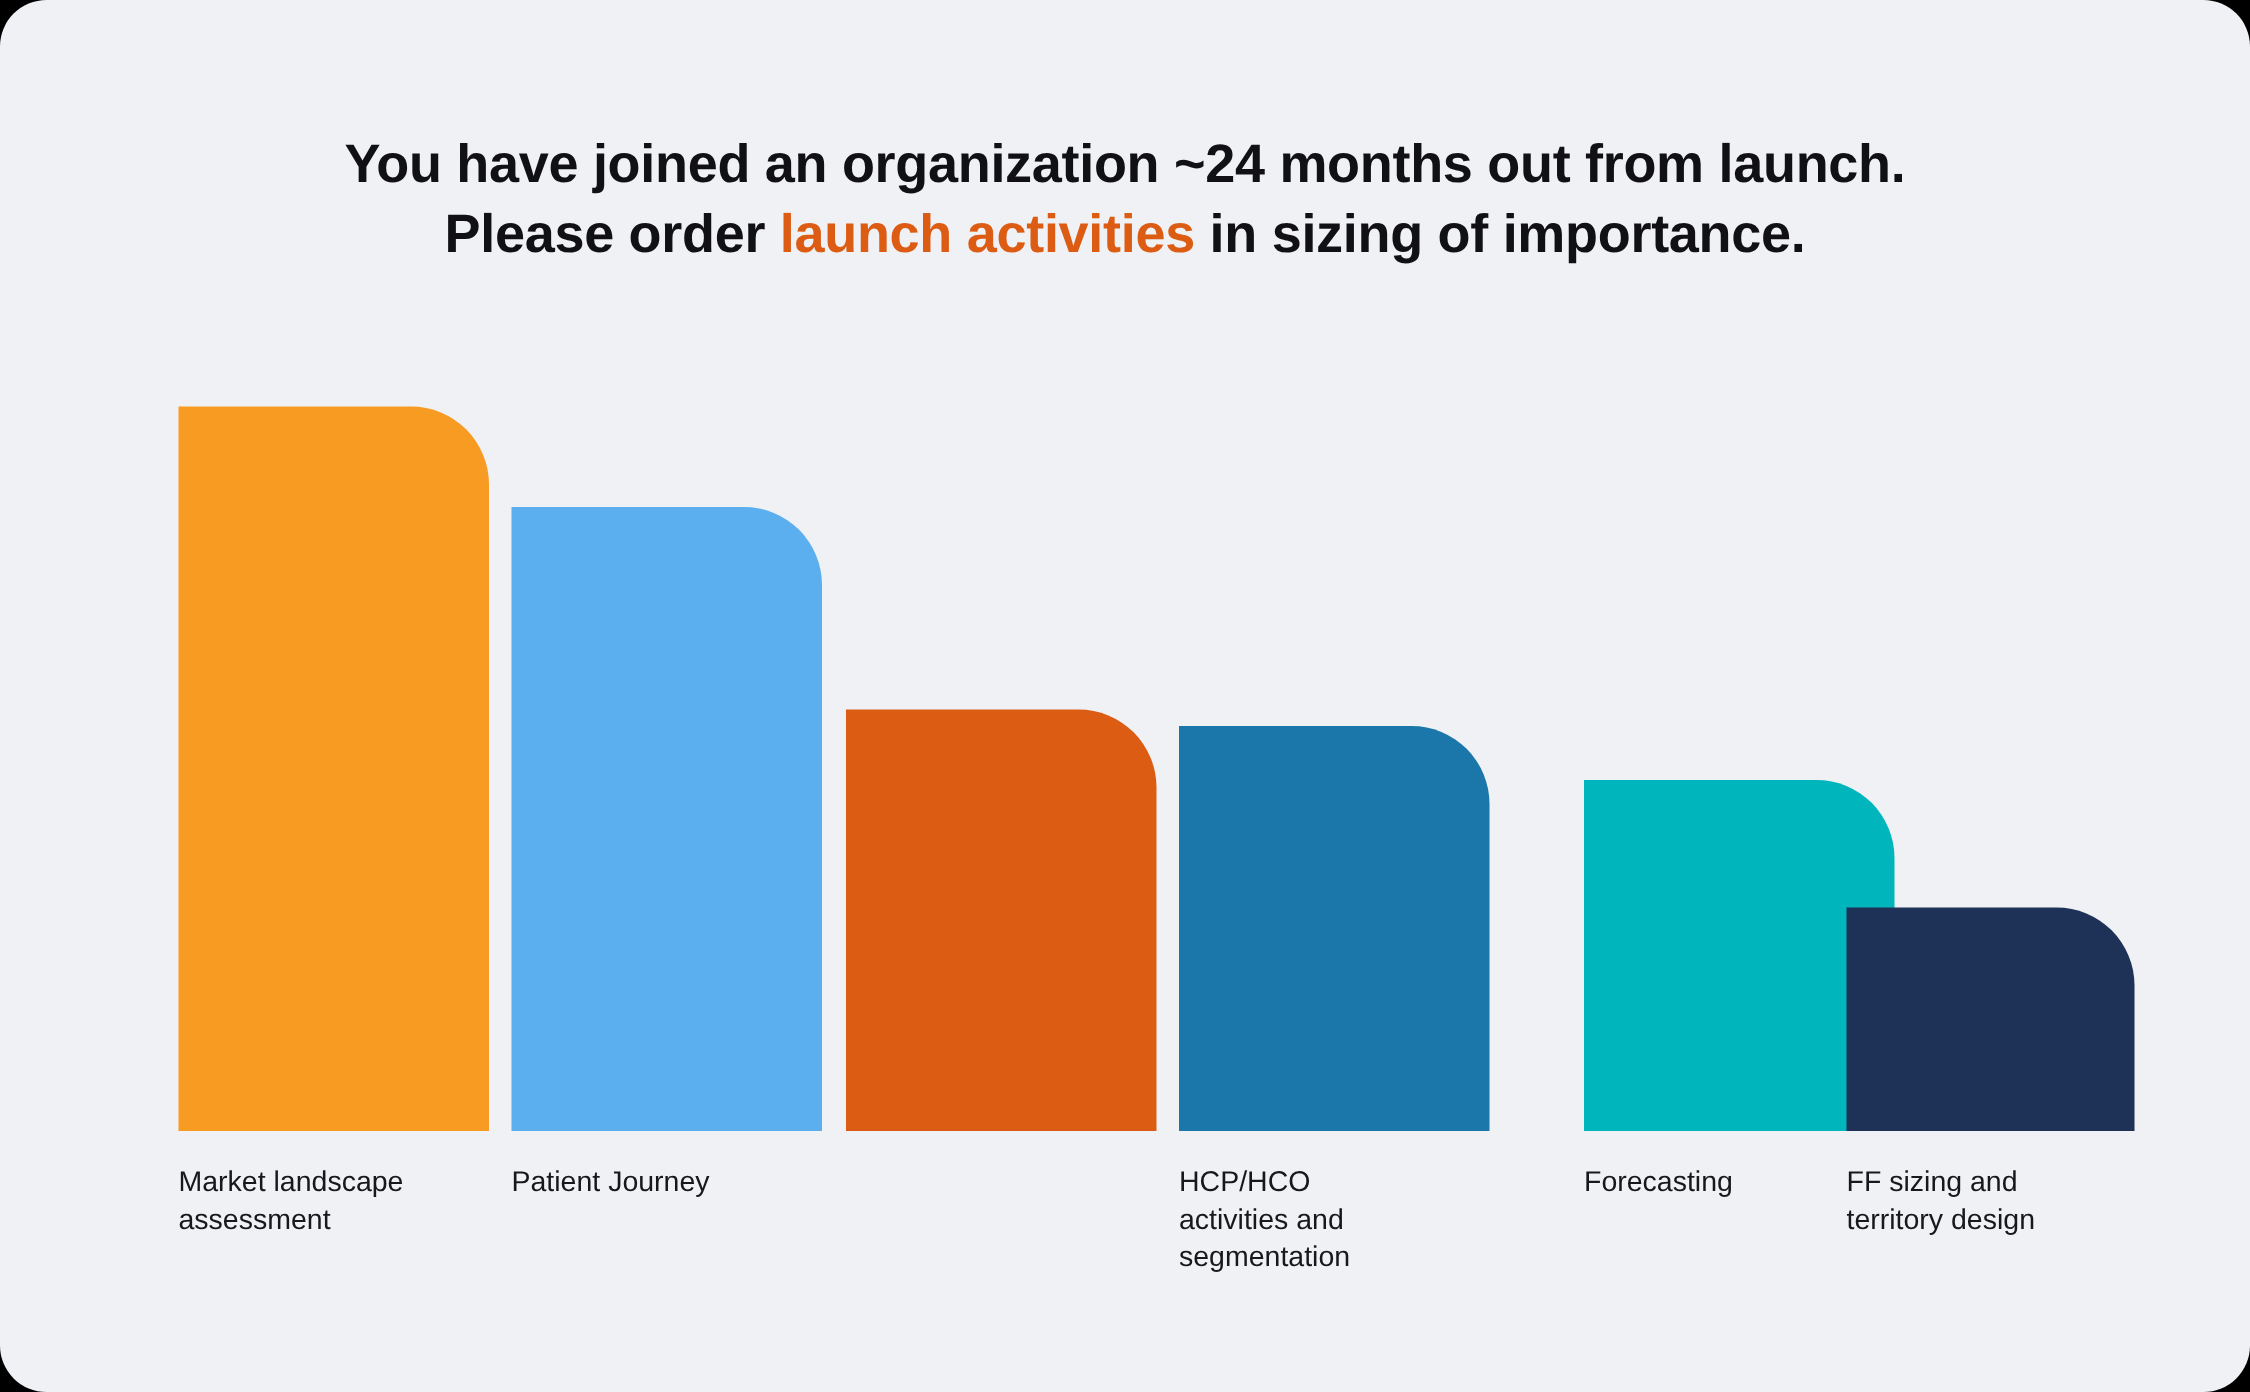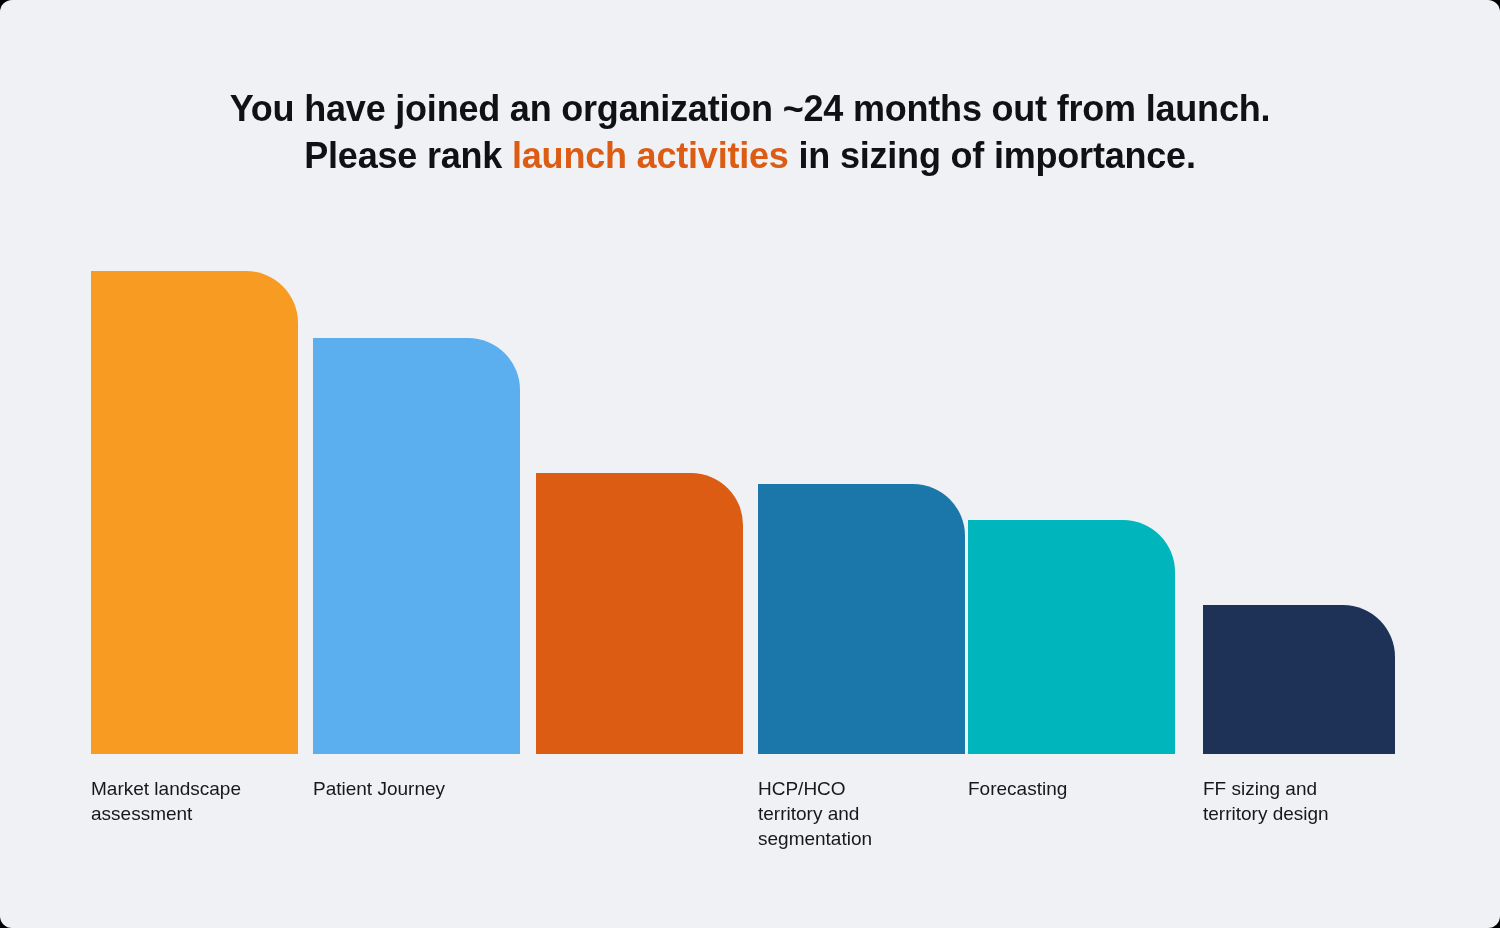--- a/index.html
+++ b/index.html
@@ -14,21 +14,21 @@
     overflow: hidden;
     font-family: "Liberation Sans", sans-serif;
   }
   .card {
     position: absolute;
     left: 0;
     top: 0;
     width: 1500px;
     height: 928px;
     background: #EFF1F5;
-    border-radius: 12px;
+    border-radius: 31px;
     box-sizing: border-box;
     overflow: hidden;
   }
   .title-block {
     position: absolute;
     left: 0;
     top: 86px;
     width: 1500px;
     text-align: center;
     padding: 0 90px;
@@ -51,20 +51,21 @@
   .plot {
     position: absolute;
     left: 0;
     top: 0;
     width: 1500px;
     height: 928px;
   }
   .bar {
     position: absolute;
     bottom: 174px; 
+    margin-left: 28px;
   }
   .bar-rect {
     position: absolute;
     left: 0;
     bottom: 0;
     width: 100%;
     border-top-right-radius: 52px;
     border-top-left-radius: 0;
   }
   .bar-label {
@@ -81,43 +82,43 @@
     white-space: pre-line;
   }
 </style>
 </head>
 <body>
 
 <div class="card">
 
   <div class="title-block">
     <div class="title-line">You have joined an organization ~24 months out from launch.</div>
-    <div class="title-line"><span>Please rank </span><span class="title-accent">launch activities</span><span> in sizing of importance.</span></div>
+    <div class="title-line"><span>Please order </span><span class="title-accent">launch activities</span><span> in sizing of importance.</span></div>
   </div>
 
   <div class="plot" id="plot">
       <div class="bar" style="left: 91px; width: 207px; height: 483px;">
         <div class="bar-rect" style="height: 483px; background: rgb(247, 155, 34);"></div>
         <div class="bar-label">Market landscape
 assessment</div>
       </div>
       <div class="bar" style="left: 313px; width: 207px; height: 312px;">
         <div class="bar-rect" style="height: 416px; background: rgb(91, 175, 238);"></div>
         <div class="bar-label">Patient Journey</div>
       </div>
       <div class="bar" style="left: 536px; width: 207px; height: 281px;">
         <div class="bar-rect" style="height: 281px; background: rgb(221, 92, 20);"></div>
       </div>
       <div class="bar" style="left: 758px; width: 207px; height: 270px;">
         <div class="bar-rect" style="height: 270px; background: rgb(27, 119, 170);"></div>
         <div class="bar-label">HCP/HCO
-territory and
+activities and
 segmentation</div>
       </div>
-      <div class="bar" style="left: 968px; width: 207px; height: 218px;">
+      <div class="bar" style="left: 1028px; width: 207px; height: 218px;">
         <div class="bar-rect" style="height: 234px; background: rgb(0, 181, 188);"></div>
         <div class="bar-label">Forecasting</div>
       </div>
       <div class="bar" style="left: 1203px; width: 192px; height: 149px;">
         <div class="bar-rect" style="height: 149px; background: rgb(30, 49, 87);"></div>
         <div class="bar-label">FF sizing and
 territory design</div>
       </div>
     </div>
 

